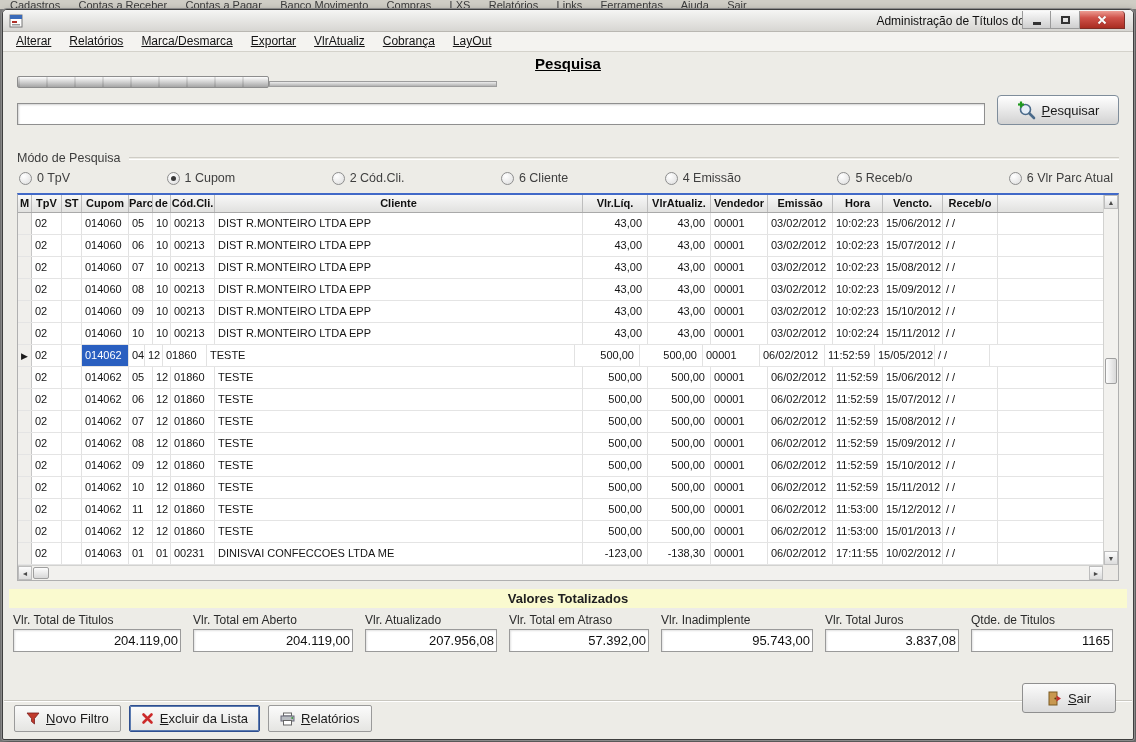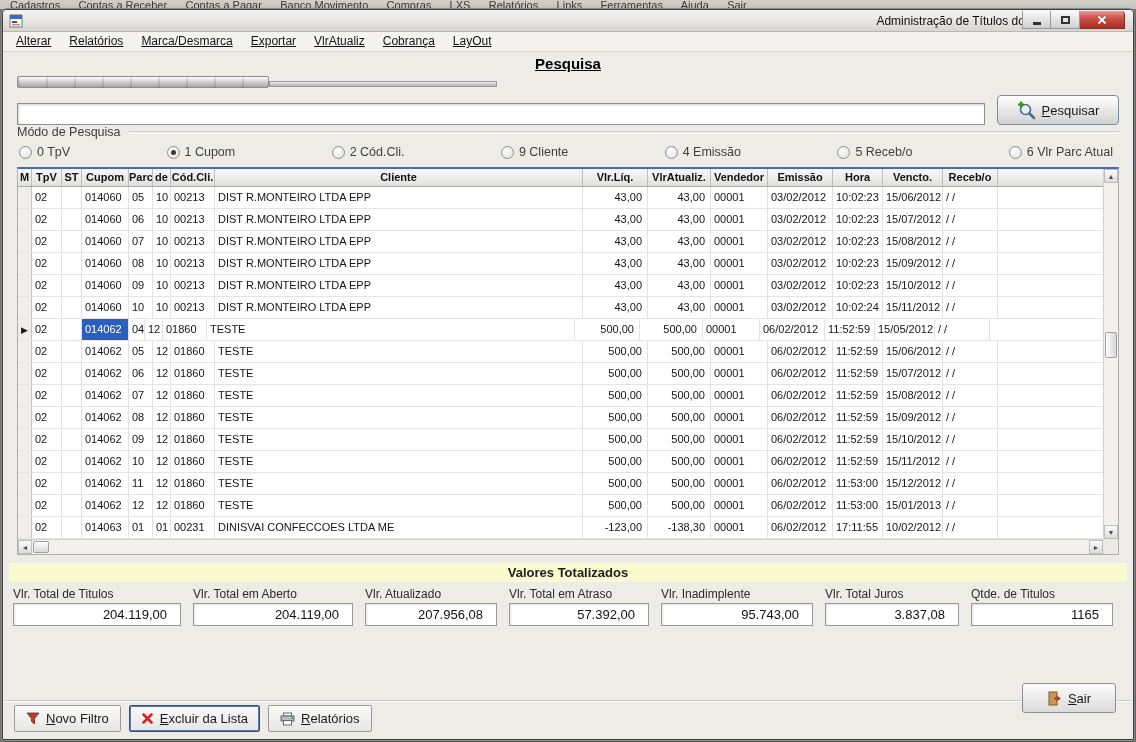--- a/index.html
+++ b/index.html
@@ -93,21 +93,21 @@
   .search-button {
     width:122px; height:30px; flex:none;
     display:flex; align-items:center; justify-content:center; gap:6px;
     border:1px solid #7f8d9b; border-radius:4px;
     background:linear-gradient(#ffffff,#ebebeb 45%,#d2d2d2);
     font-size:13px; color:#1a1a1a; cursor:default;
   }
   .accel { display:inline-block; }
   .accel::first-letter { text-decoration:underline; }
 
-  .mode-label-row { display:flex; align-items:center; gap:8px; padding:0 14px 0; }
+  .mode-label-row { display:flex; align-items:center; gap:8px; padding:18px 14px 0;margin-top:8px; }
   .mode-label { font-size:12.5px; color:#3c3c3c; white-space:nowrap; }
   .mode-line { flex:1; height:2px; border-top:1px solid #cfcdc6; box-shadow:0 1px 0 #fff; }
   .mode-options {
     display:flex; justify-content:space-between; align-items:center;
     padding:6px 20px 4px 16px; font-size:12.5px; color:#3f3f3f;
   }
   .radio-opt { display:flex; align-items:center; white-space:nowrap; }
   .radio {
     width:13px; height:13px; border-radius:50%; flex:none;
     border:1px solid #8e8e8e; margin-right:5px; position:relative;
@@ -172,21 +172,21 @@
     margin:8px 6px 0; height:19px; line-height:19px;
     background:#fafacf; text-align:center;
     font-size:13px; font-weight:bold; color:#202020;
   }
   .totals-fields { display:flex; gap:12px; padding:5px 10px 0; }
   .tblock { flex:none; }
   .tlabel { font-size:12px; color:#2b2b2b; margin-bottom:2px; white-space:nowrap; overflow:hidden; }
   .tvalue {
     height:23px; background:#fff; border:1px solid #9a9a9a;
     box-shadow:inset 1px 1px 2px rgba(0,0,0,.12);
-    font-size:13px; line-height:21px; text-align:right; padding-right:13px; color:#101010;
+    font-size:13px; line-height:21px; text-align:right; padding-right:2px; color:#101010;
   }
 
   .footer { position:absolute; left:1px; right:1px; bottom:1px; height:56px; background:#edece7; border-radius:0 0 2px 2px; }
   .footer::before {
     content:""; position:absolute; left:0; right:0; top:18px;
     border-top:1px solid #c9c7c0; box-shadow:0 1px 0 #fff;
   }
   .footer-buttons { position:absolute; left:10px; top:23px; display:flex; gap:8px; }
   .fbtn {
     height:27px; display:inline-flex; align-items:center; gap:6px; padding:0 11px;
@@ -278,21 +278,21 @@
       <label class="radio-opt">
         <span class="radio checked"></span>
         <span>1 Cupom</span>
       </label>
       <label class="radio-opt">
         <span class="radio"></span>
         <span>2 Cód.Cli.</span>
       </label>
       <label class="radio-opt">
         <span class="radio"></span>
-        <span>9 Cliente</span>
+        <span>6 Cliente</span>
       </label>
       <label class="radio-opt">
         <span class="radio"></span>
         <span>4 Emissão</span>
       </label>
       <label class="radio-opt">
         <span class="radio"></span>
         <span>5 Receb/o</span>
       </label>
       <label class="radio-opt">

